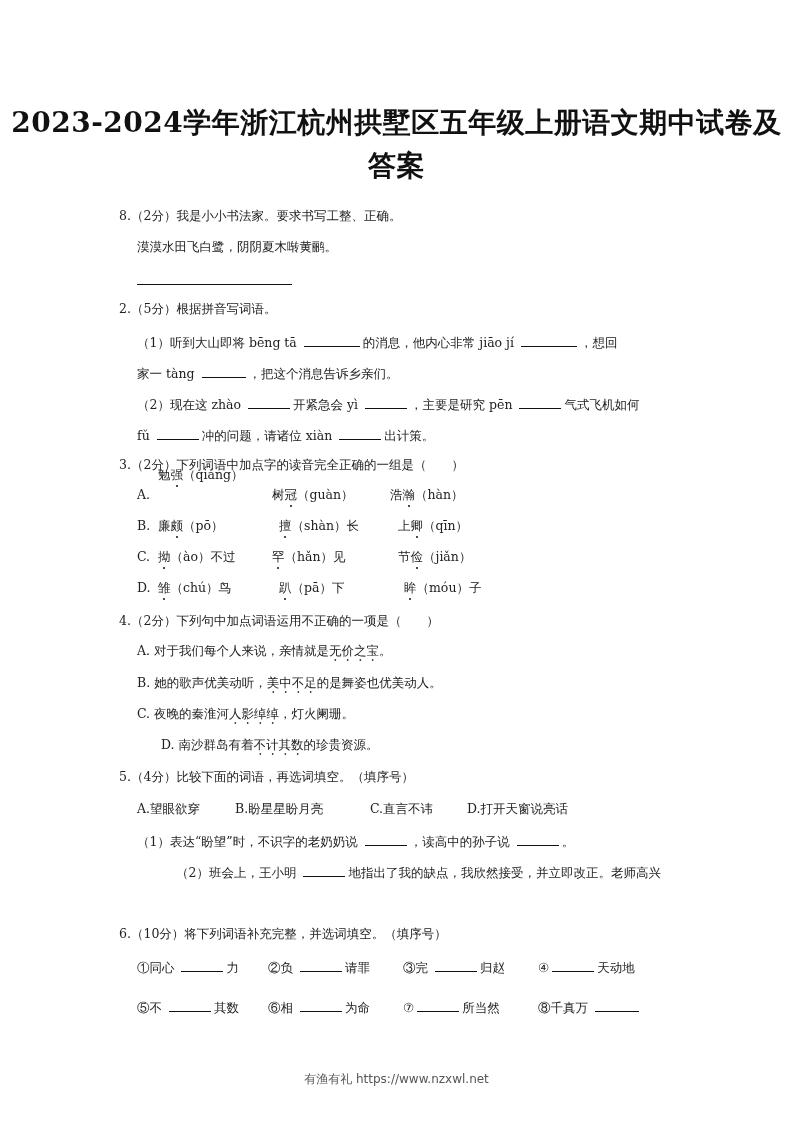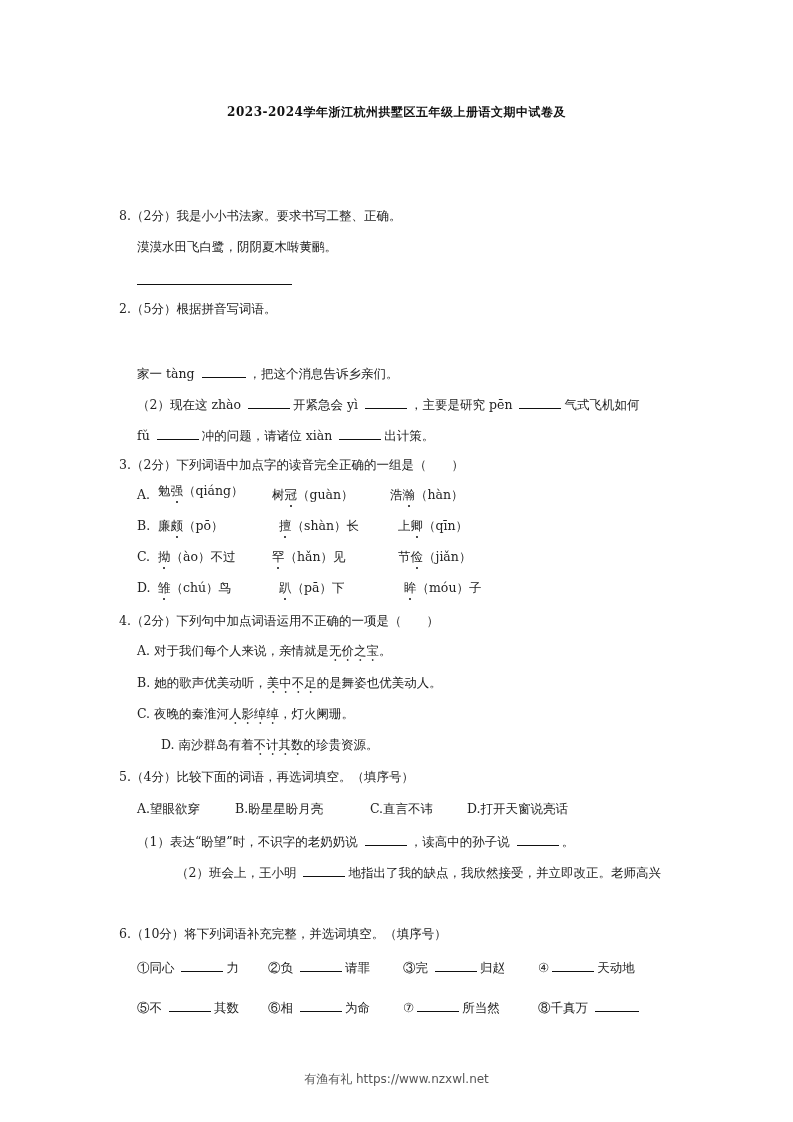--- a/index.html
+++ b/index.html
@@ -6,21 +6,21 @@
   html, body { width: 793px; height: 1122px; background: #ffffff; }
   body {
     position: relative;
     font-family: "DejaVu Serif", "Liberation Serif", serif;
     color: #1a1a1a;
     overflow: hidden;
   }
   .page { position: absolute; left: 0; top: 0; width: 793px; height: 1122px; }
   .title {
     position: absolute; left: 0; width: 793px; text-align: center;
-    font-weight: bold; font-size: 12px; letter-spacing: 0.5px; color: #111;
+    font-weight: bold; font-size: 28px; letter-spacing: 0.5px; color: #111;
   }
   .t1 { top: 104px; }
   .t2 { top: 147px; }
   .line {
     position: absolute; font-size: 12.5px; white-space: nowrap; color: #222;
     line-height: 16px;
   }
   .blank {
     display: inline-block; border-bottom: 1px solid #111; height: 14px;
     vertical-align: baseline; margin: 0 3px;
@@ -38,47 +38,53 @@
     font-family: "DejaVu Sans", "Liberation Sans", sans-serif; font-size: 12px; color: #555;
   }
   .cell { position: absolute; white-space: nowrap; }
 </style>
 </head>
 <body>
 
 <div class="page">
 
   <div class="title t1">2023-2024学年浙江杭州拱墅区五年级上册语文期中试卷及</div>
+  <div class="title t2">答案</div>
 
   <div class="line" style="left:119px; top:208px;">8.（2分）我是小小书法家。要求书写工整、正确。</div>
   <div class="line" style="left:137px; top:239px;">漠漠水田飞白鹭，阴阴夏木啭黄鹂。</div>
   <div class="ul-long"></div>
 
   <div class="line" style="left:119px; top:301px;">2.（5分）根据拼音写词语。</div>
+  <div class="line" style="left:137px; top:333px;">
+    <span>（1）听到大山即将 bēng tā</span>
+    <span class="blank" style="width:56px"></span><span>的消息，他内心非常 jiāo jí</span>
+    <span class="blank" style="width:56px"></span><span>，想回</span>
+  </div>
   <div class="line" style="left:137px; top:364px;">
     <span>家一 tàng</span>
     <span class="blank" style="width:44px"></span><span>，把这个消息告诉乡亲们。</span>
   </div>
   <div class="line" style="left:137px; top:395px;">
     <span>（2）现在这 zhào</span>
     <span class="blank" style="width:42px"></span><span>开紧急会 yì</span>
     <span class="blank" style="width:42px"></span><span>，主要是研究 pēn</span>
     <span class="blank" style="width:42px"></span><span>气式飞机如何</span>
   </div>
   <div class="line" style="left:137px; top:426px;">
     <span>fǔ</span>
     <span class="blank" style="width:42px"></span><span>冲的问题，请诸位 xiàn</span>
     <span class="blank" style="width:42px"></span><span>出计策。</span>
   </div>
 
   <div class="line" style="left:119px; top:457px;">3.（2分）下列词语中加点字的读音完全正确的一组是（　　）</div>
 
   <div>
     <div class="line cell" style="left:137px; top:487px;">A.</div>
-    <div class="line cell" style="left:158px; top:483px;"><span>勉</span><span class="dot">强</span><span>（qiáng）</span></div>
+    <div class="line cell" style="left:158px; top:467px;"><span>勉</span><span class="dot">强</span><span>（qiáng）</span></div>
     <div class="line cell" style="left:272px; top:487px;"><span>树</span><span class="dot">冠</span><span>（guàn）</span></div>
     <div class="line cell" style="left:390px; top:487px;"><span>浩</span><span class="dot">瀚</span><span>（hàn）</span></div>
   </div>
   <div>
     <div class="line cell" style="left:137px; top:518px;">B.</div>
     <div class="line cell" style="left:158px; top:518px;"><span>廉</span><span class="dot">颇</span><span>（pō）</span></div>
     <div class="line cell" style="left:279px; top:518px;"><span></span><span class="dot">擅</span><span>（shàn）长</span></div>
     <div class="line cell" style="left:398px; top:518px;"><span>上</span><span class="dot">卿</span><span>（qīn）</span></div>
   </div>
   <div>

